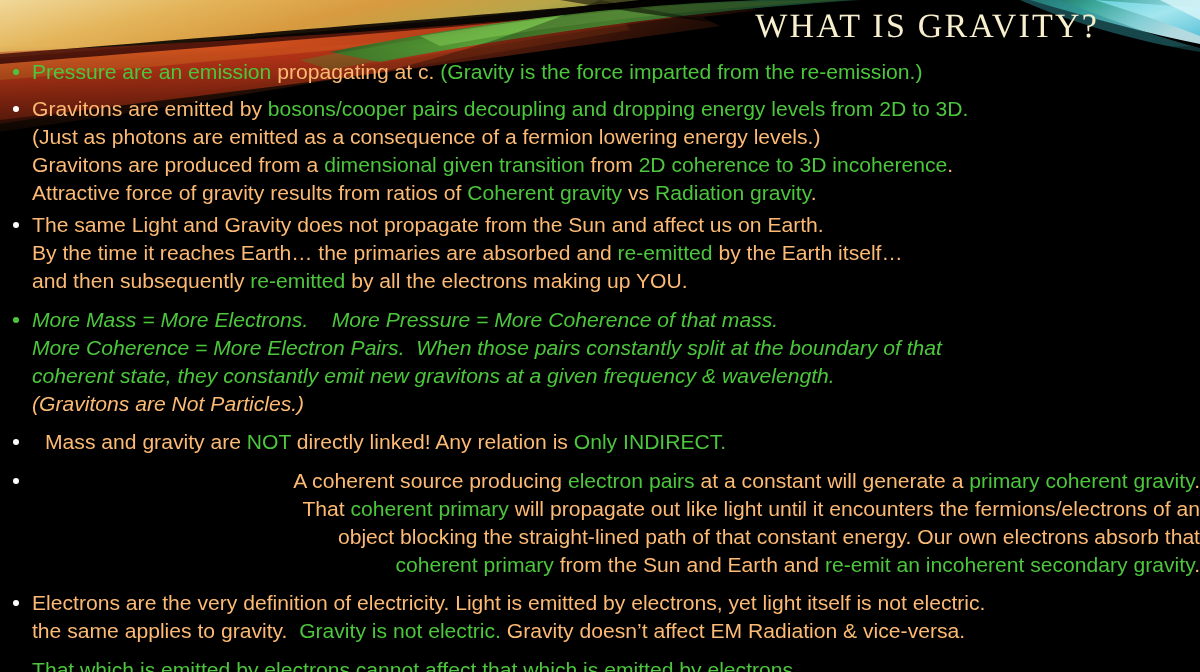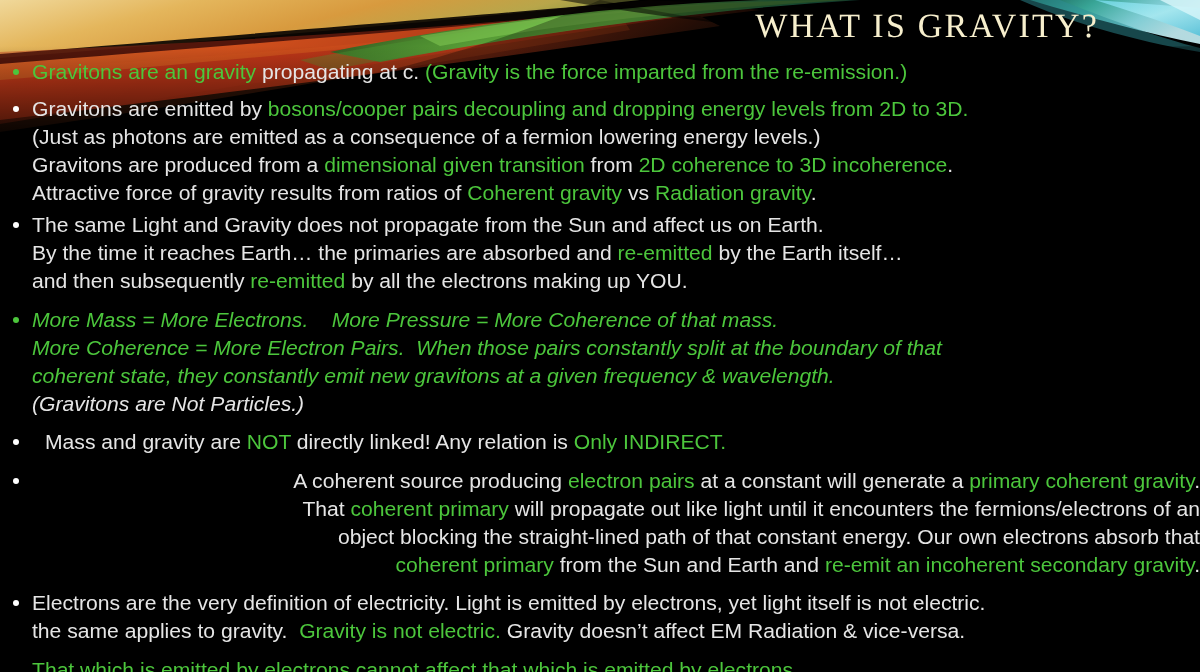--- a/index.html
+++ b/index.html
@@ -72,21 +72,21 @@
     height: 6px;
     border-radius: 50%;
     background: #FFFFFF;
   }
   .bullet.green > .marker { background: #4CC63C; }
   .bullet.green { color: #4CC63C; }
 
   .line { display: block; white-space: nowrap; }
 
   .g  { color: #4CC63C; }
-  .w  { color: #e5e5e5; }
+  .w  { color: #fdba74; }
 
   
   .b1 { margin-bottom: 9px; }
   .b2 { margin-bottom: 4px; }
   .b3 { margin-bottom: 11px; }
   .b4 { margin-bottom: 10px; }
   .b5 { margin-bottom: 11px; padding-left: 45px; }
   .b6 { margin-bottom: 10px; }
   .b7 { margin-bottom: 11px; }
   .b8 { margin-bottom: 0; }
@@ -172,21 +172,21 @@
 
       <path d="M600,0 C760,34 950,52 1200,46 L1200,150 L0,150 L0,138 C260,108 460,62 600,0 Z" fill="#000000" opacity="0.30"></path>
     </svg>
   </div>
 
   <div id="title">WHAT IS GRAVITY?</div>
 
   <div id="body">
       <div class="bullet b1 green" style="font-size: 21.11px;">
         <span class="marker"></span>
-        <span class="line"><span class="g">Gravitons are an gravity </span><span class="w">propagating at c. </span><span class="g">(Gravity is the force imparted from the re-emission.)</span></span>
+        <span class="line"><span class="g">Pressure are an emission </span><span class="w">propagating at c. </span><span class="g">(Gravity is the force imparted from the re-emission.)</span></span>
       </div>
       <div class="bullet b2" style="font-size: 21.11px;">
         <span class="marker"></span>
         <span class="line"><span class="w">Gravitons are emitted by </span><span class="g">bosons/cooper pairs decoupling and dropping energy levels from 2D to 3D.</span></span>
         <span class="line"><span class="w">(Just as photons are emitted as a consequence of a fermion lowering energy levels.)</span></span>
         <span class="line"><span class="w">Gravitons are produced from a </span><span class="g">dimensional given transition </span><span class="w">from </span><span class="g">2D coherence to 3D incoherence</span><span class="w">.</span></span>
         <span class="line"><span class="w">Attractive force of gravity results from ratios of </span><span class="g">Coherent gravity </span><span class="w">vs </span><span class="g">Radiation gravity</span><span class="w">.</span></span>
       </div>
       <div class="bullet b3" style="font-size: 21.11px;">
         <span class="marker"></span>

